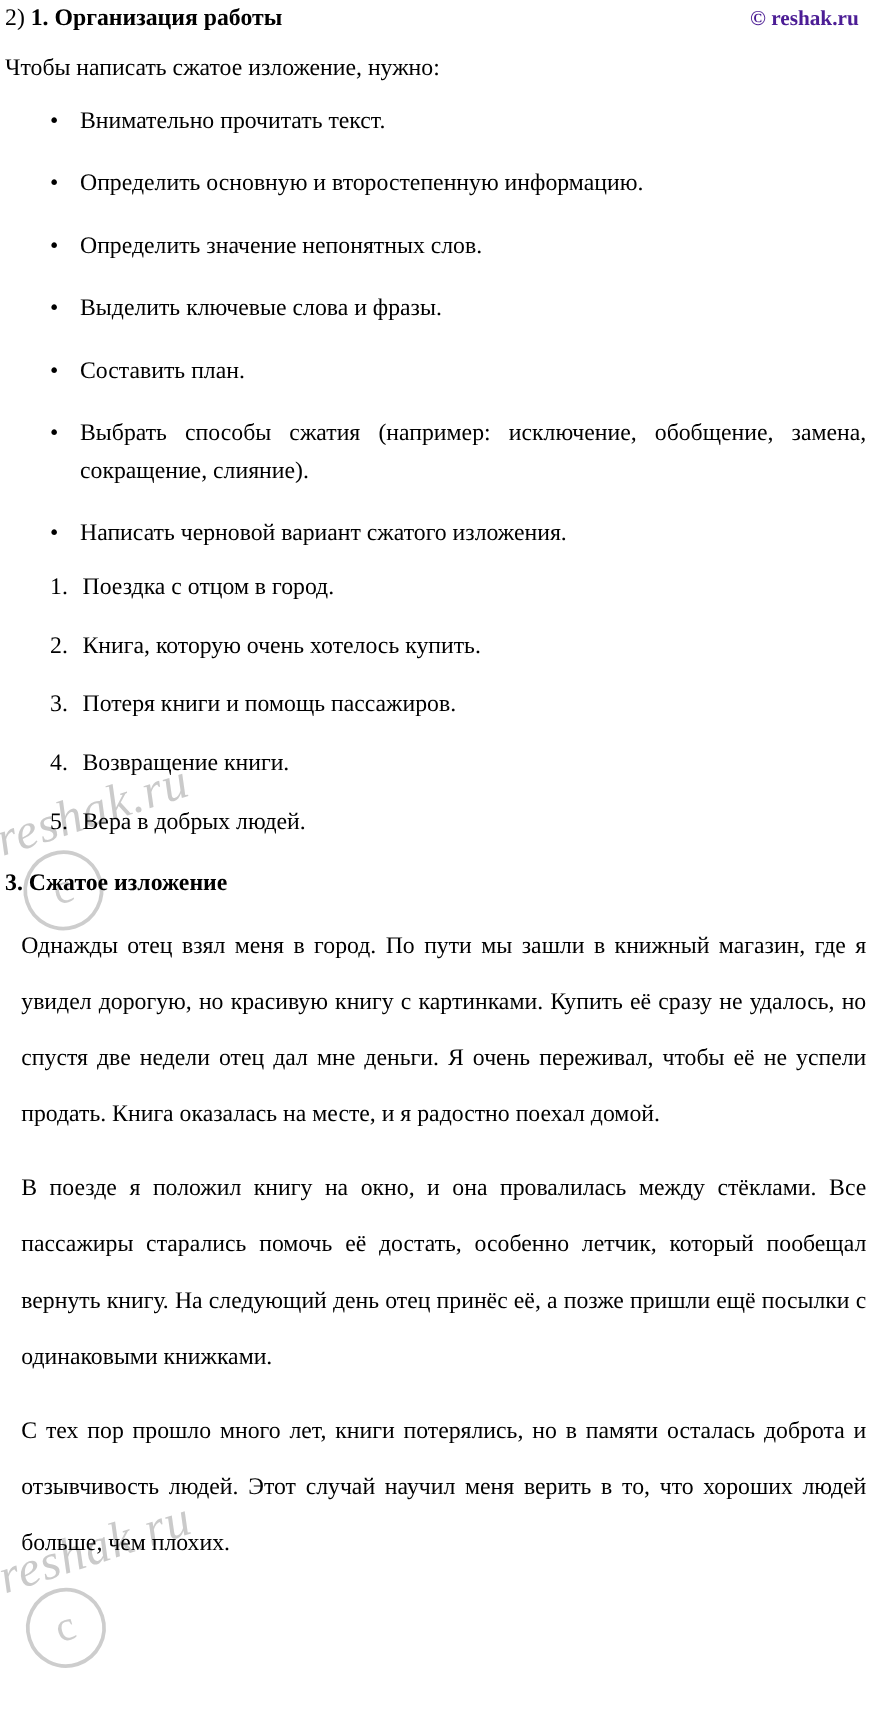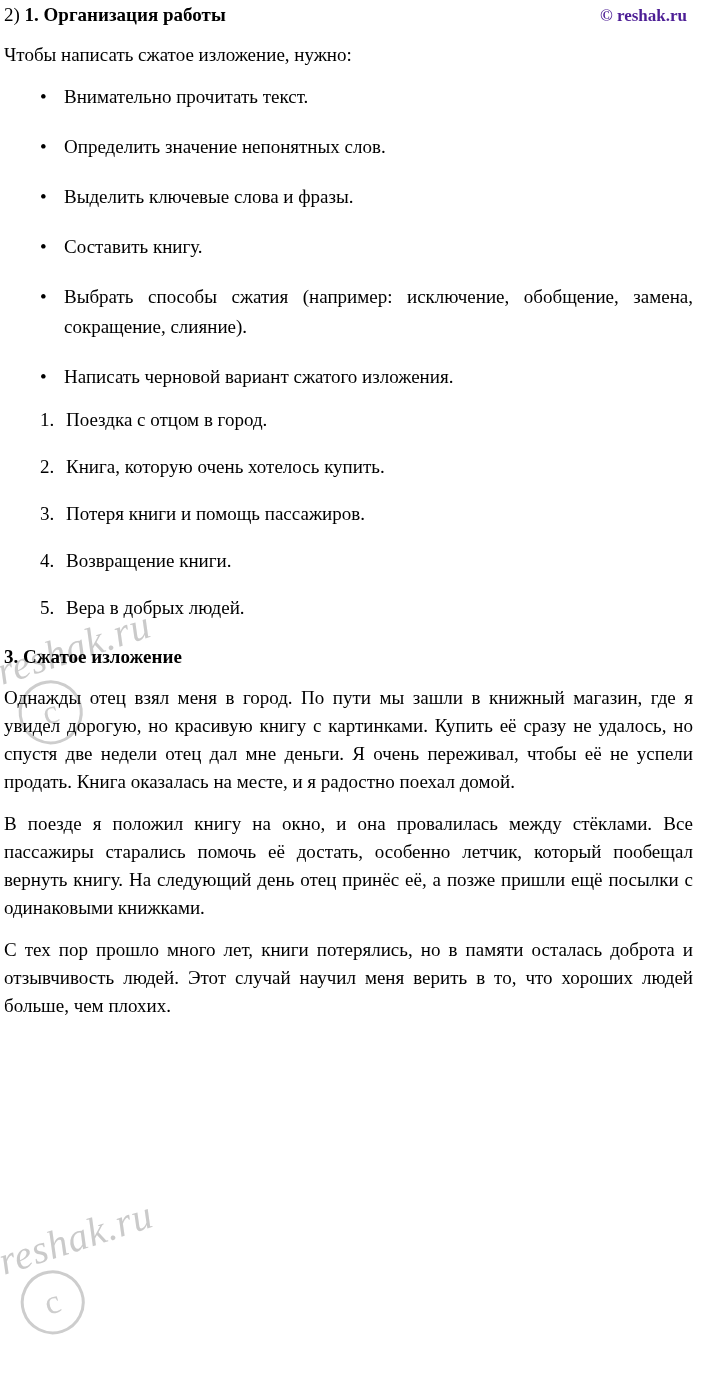--- a/index.html
+++ b/index.html
@@ -123,22 +123,22 @@
     position: absolute;
     left: 36px;
     top: 0;
     font-size: 19px;
     line-height: 28px;
   }
 
   
   .retelling p {
     font-size: 19px;
-    line-height: 28px;
-    margin: 14px 0 0 0;
+    line-height: 45px;
+    margin: 14px 0 0 13px;
     text-align: justify;
     text-justify: inter-word;
   }
   .retelling p.last {
     text-align: justify;
   }
 
   
   .wm {
     position: absolute;
@@ -201,23 +201,24 @@
         <span class="num">2)</span>
         <span class="ttl">1. Организация работы</span>
       </div>
       <div class="watermark-top">© reshak.ru</div>
     </div>
 
     <p class="para first-intro">Чтобы написать сжатое изложение, нужно:</p>
 
     <ul class="bullets">
       <li>Внимательно прочитать текст.</li>
+      <li>Определить основную и второстепенную информацию.</li>
       <li>Определить значение непонятных слов.</li>
       <li>Выделить ключевые слова и фразы.</li>
-      <li>Составить книгу.</li>
+      <li>Составить план.</li>
       <li class="justify-wide">Выбрать способы сжатия (например: исключение, обобщение, замена, сокращение, слияние).</li>
       <li>Написать черновой вариант сжатого изложения.</li>
     </ul>
 
 
     <ol class="numbers">
       <li>Поездка с отцом в город.</li>
       <li>Книга, которую очень хотелось купить.</li>
       <li>Потеря книги и помощь пассажиров.</li>
       <li>Возвращение книги.</li>

